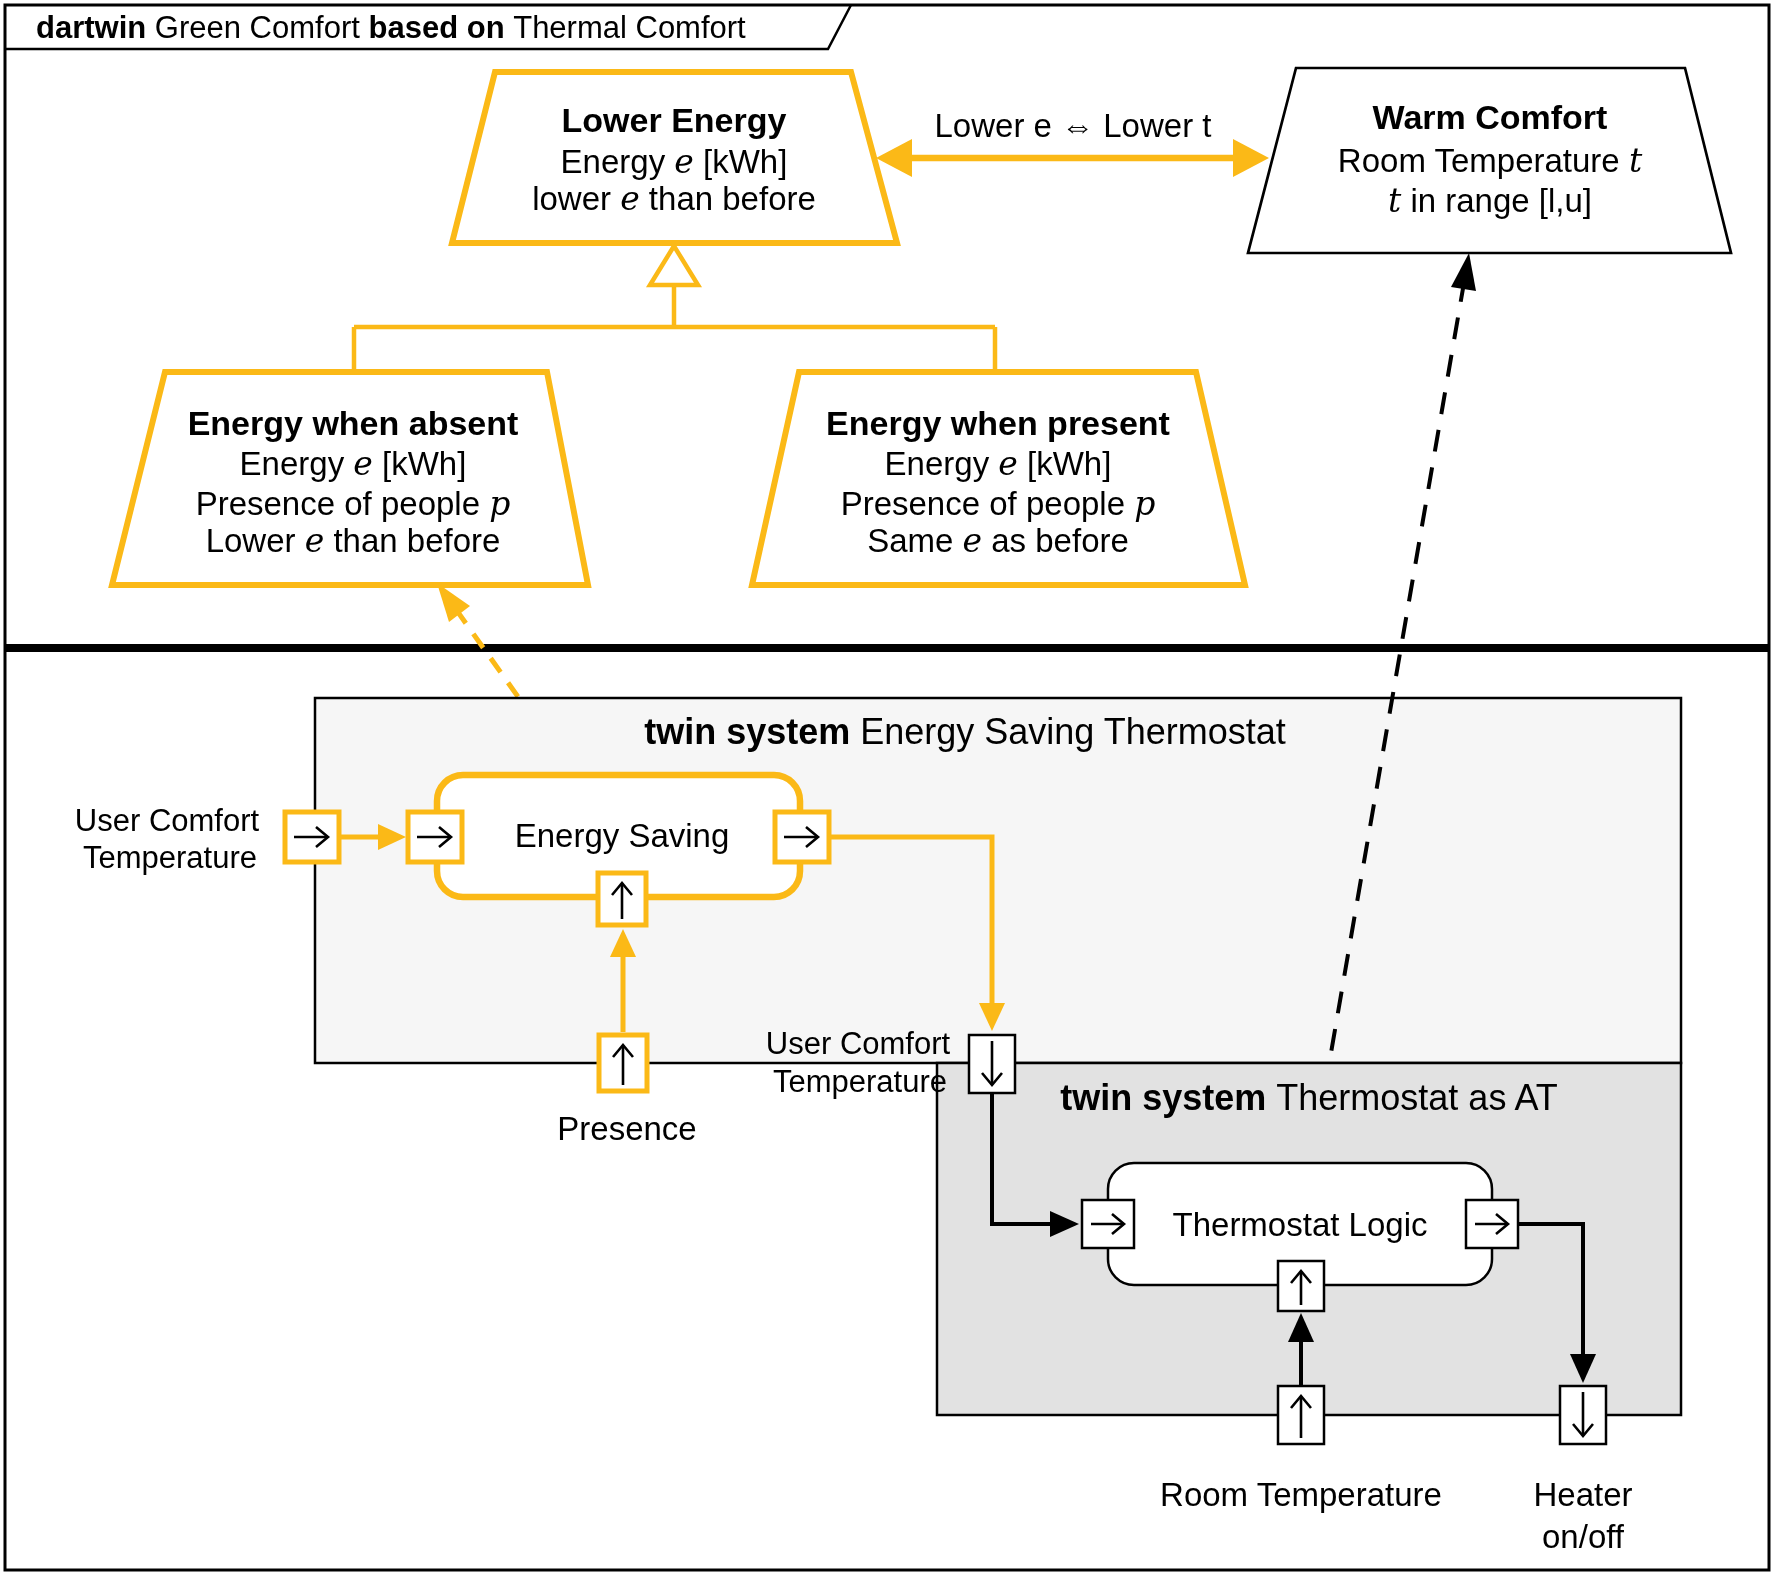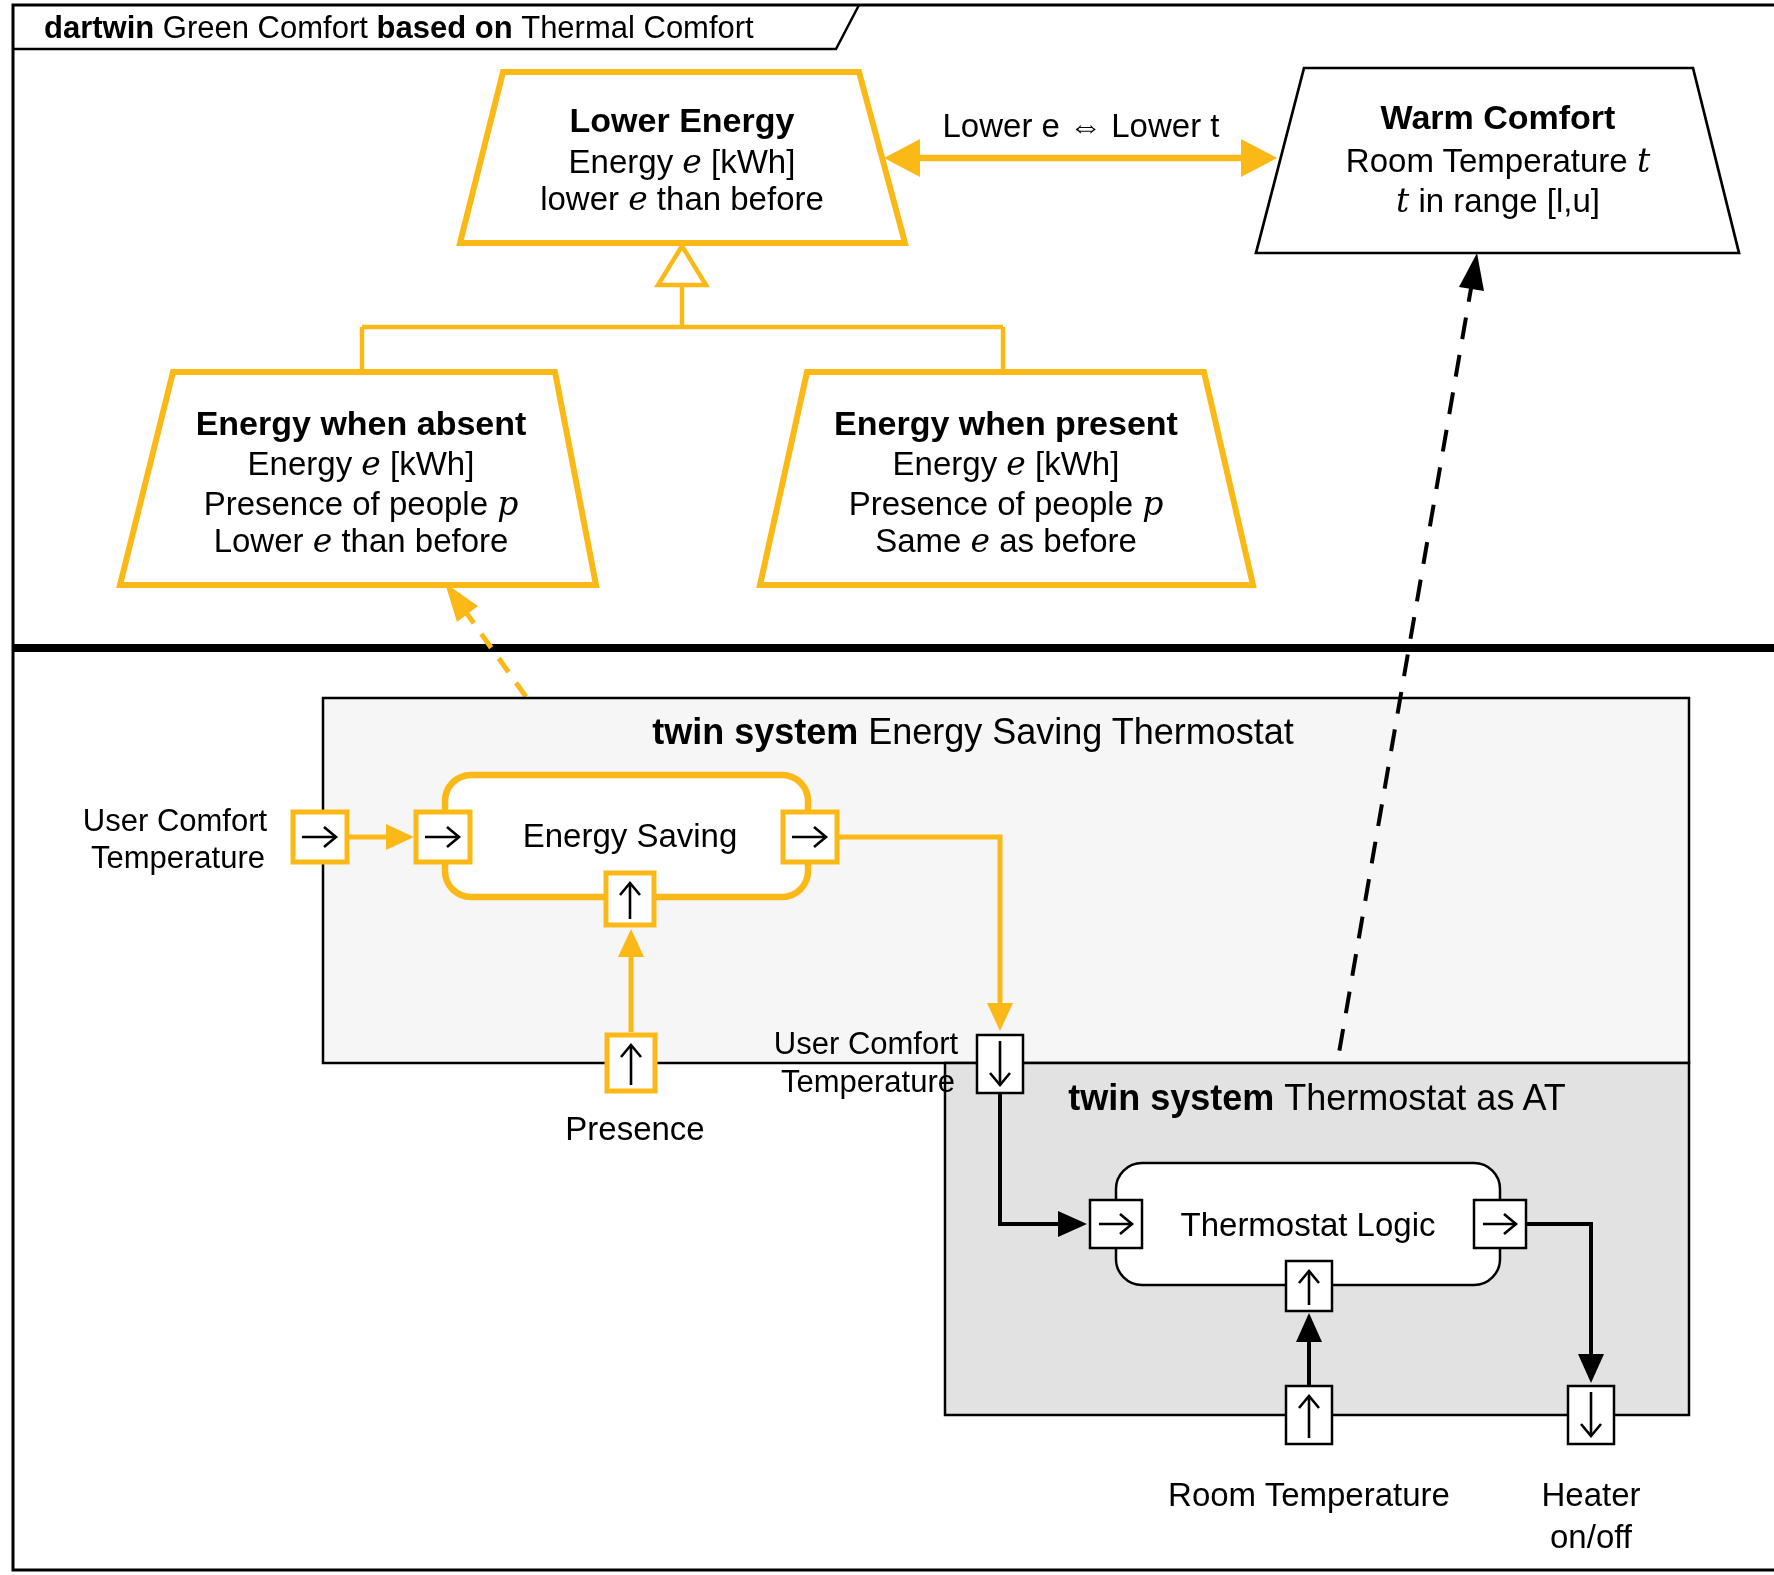--- a/index.html
+++ b/index.html
@@ -1,16 +1,16 @@
 <!DOCTYPE html>
 <html style="--accent: #FBB917; --box-light: #F6F6F6; --box-dark: #E2E2E2;"><head>
 <meta charset="utf-8">
 <style>
   html,body{margin:0;padding:0;background:#fff;}
-  .page{position:relative;width:1732px;height:1575px;background:#fff;padding-left:8px;}
+  .page{position:relative;width:1732px;height:1575px;background:#fff;}
   svg{display:block;width:1774px;height:1575px;}
   .t{font-family:"Liberation Sans",sans-serif;font-size:33px;fill:#000;}
   .bold{font-weight:700;}
   .math{font-family:"DejaVu Serif",serif;font-style:italic;}
   .f31{font-size:31px;}
   .f34{font-size:34px;}
   .f36{font-size:36px;}
   .mid{text-anchor:middle;}
   .white{fill:#fff;}
   .none{fill:none;}

